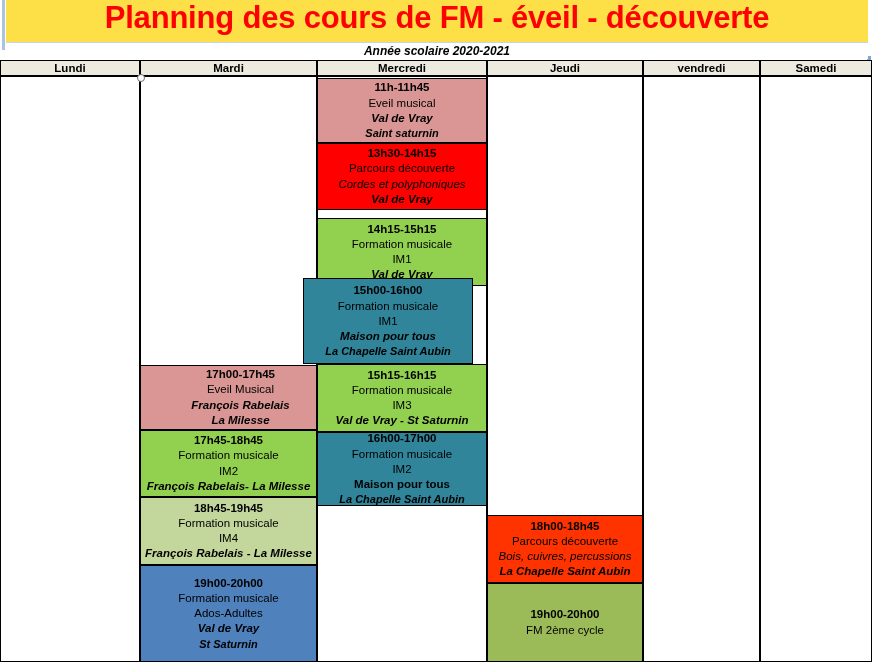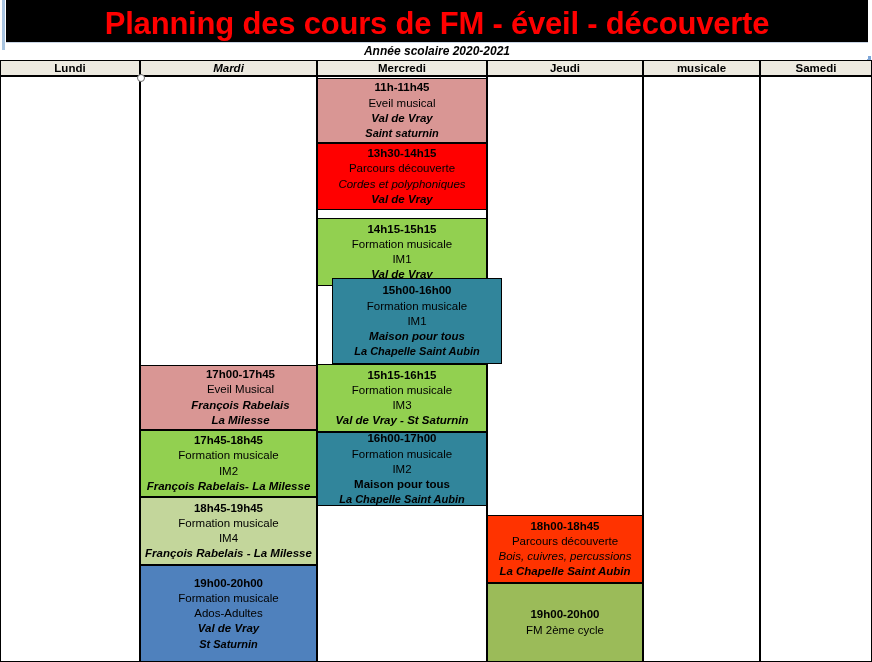--- a/index.html
+++ b/index.html
@@ -14,22 +14,22 @@
   #edge-strip{position:absolute;left:0;top:0;width:8px;height:662px;}
   #edge-blue{position:absolute;left:2px;top:0;width:3px;height:50px;background:#a8c4e0;}
   #edge-orange-1{position:absolute;left:2px;top:178px;width:3px;height:22px;background:#f0a040;}
   #edge-orange-2{position:absolute;left:2px;top:300px;width:2px;height:10px;background:#f7c58a;}
   #edge-grey-1{position:absolute;left:2px;top:70px;width:3px;height:18px;background:#9aa5b1;}
   #edge-right{position:absolute;right:1px;top:56px;width:4px;height:16px;background:#7ea6d8;}
 
   
   #title-band{
     position:absolute;left:6px;top:0;width:862px;height:42px;
-    background:#000000;
-    display:flex;align-items:flex-end;justify-content:center;
+    background:#fde047;
+    display:flex;align-items:flex-start;justify-content:center;
   }
   #title-text{
     color:#ff0000;
     font-size:31px;
     font-weight:bold;
     letter-spacing:-0.2px;
     white-space:nowrap;
   }
   #title-rule-top{position:absolute;left:6px;top:42px;width:862px;height:1px;background:#c8d4e4;}
 
@@ -109,31 +109,31 @@
 
 <div id="subtitle-band">
   <div id="subtitle-text">Année scolaire 2020-2021</div>
 </div>
 
 <div id="grid">
   <div class="hdr-row">
       <div class="hdr-cell thin" style="left: 0px; width: 140px;">
         <span>Lundi</span>
       </div>
-      <div class="hdr-cell thin" style="left: 140px; width: 177px; font-style: italic;">
+      <div class="hdr-cell thin" style="left: 140px; width: 177px;">
         <span>Mardi</span>
       </div>
       <div class="hdr-cell thin" style="left: 317px; width: 170px;">
         <span>Mercredi</span>
       </div>
       <div class="hdr-cell thin" style="left: 487px; width: 156px;">
         <span>Jeudi</span>
       </div>
       <div class="hdr-cell thin" style="left: 643px; width: 117px;">
-        <span>musicale</span>
+        <span>vendredi</span>
       </div>
       <div class="hdr-cell thin" style="left: 760px; width: 112px;">
         <span>Samedi</span>
       </div>
     </div>
   <div id="sel-line"></div>
 <div class="col-frame" style="left: 0px; width: 140px; height: 585px;"></div>
     <div class="col-frame" style="left: 140px; width: 177px; height: 585px;"></div>
     <div class="col-frame" style="left: 317px; width: 170px; height: 585px;"></div>
     <div class="col-frame" style="left: 487px; width: 156px; height: 585px;"></div>
@@ -150,21 +150,21 @@
       <div class="l kind">Parcours découverte</div>
       <div class="l kind-i">Cordes et polyphoniques</div>
       <div class="l place">Val de Vray</div>
     </div>
     <div class="ev" style="left: 317px; width: 170px; top: 158px; height: 68px; background: rgb(146, 208, 80);">
       <div class="l time">14h15-15h15</div>
       <div class="l kind">Formation musicale</div>
       <div class="l level">IM1</div>
       <div class="l place">Val de Vray</div>
     </div>
-    <div class="ev" style="left: 332px; width: 170px; top: 218px; height: 86px; background: rgb(49, 133, 155);">
+    <div class="ev" style="left: 303px; width: 170px; top: 218px; height: 86px; background: rgb(49, 133, 155);">
       <div class="l time">15h00-16h00</div>
       <div class="l kind">Formation musicale</div>
       <div class="l level">IM1</div>
       <div class="l place">Maison pour tous</div>
       <div class="l place-s">La Chapelle Saint Aubin</div>
     </div>
     <div class="ev" style="left: 317px; width: 170px; top: 304px; height: 68px; background: rgb(146, 208, 80);">
       <div class="l time">15h15-16h15</div>
       <div class="l kind">Formation musicale</div>
       <div class="l level">IM3</div>

